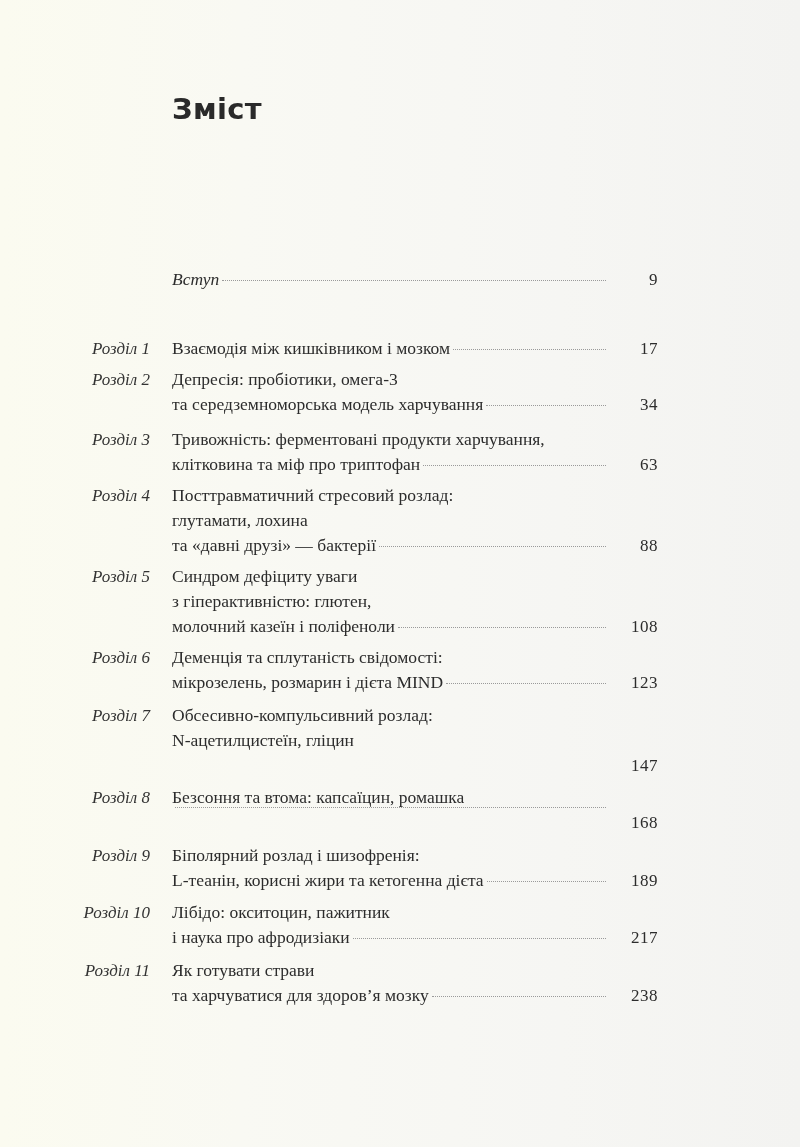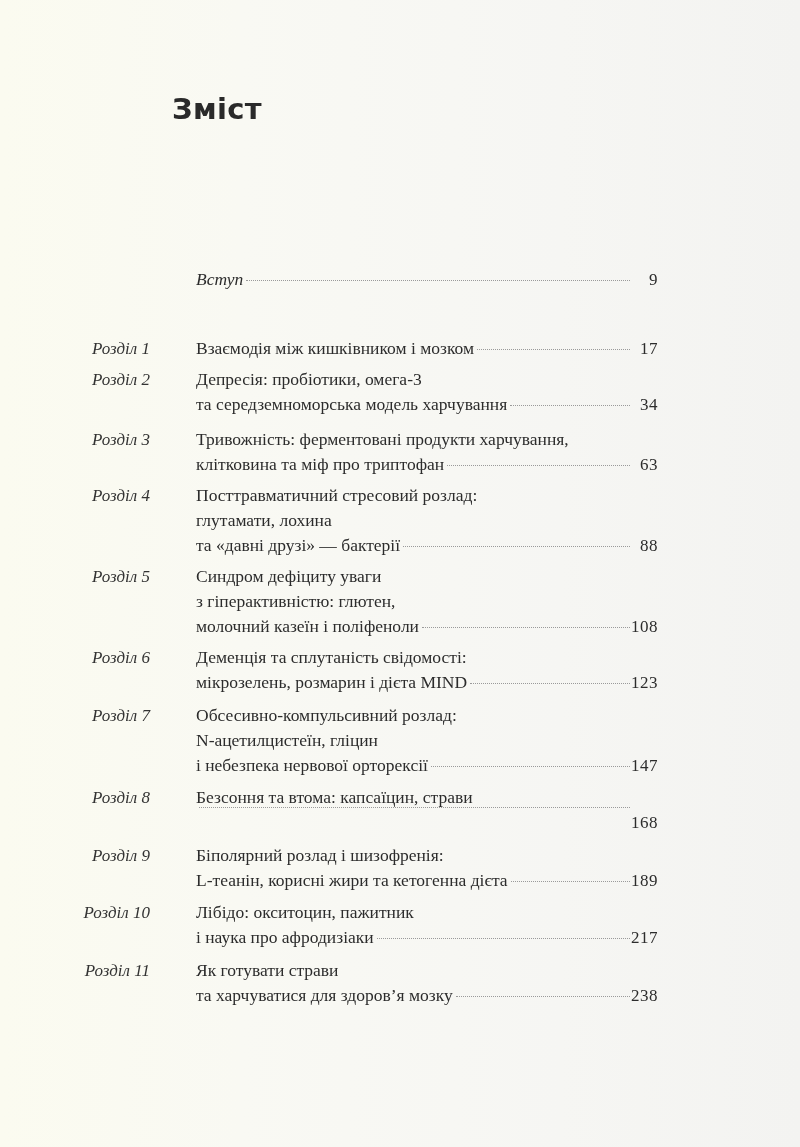--- a/index.html
+++ b/index.html
@@ -48,21 +48,20 @@
       font-style: italic;
       font-size: 17px;
       color: #333;
       white-space: nowrap;
       line-height: 25px;
     }
     .lines {
       position: absolute;
       left: 172px;
       width: 434px;
-      margin-left: 24px;
     }
     .line {
       font-family: "Liberation Serif", serif;
       font-size: 17.5px;
       line-height: 25px;
       color: #2c2c2c;
       white-space: nowrap;
       height: 25px;
     }
     .line.last {
@@ -182,32 +181,28 @@
         </div>
       </div>
       <span class="page-num" style="top:25px;">123</span>
     </div>
 
     <div class="entry" style="top:703px;">
       <span class="label">Розділ 7</span>
       <div class="lines">
         <div class="line">Обсесивно-компульсивний розлад:</div>
         <div class="line">N-ацетилцистеїн, гліцин</div>
-        <div class="line last">
-          <span class="txt">і небезпека нервової орторексії</span>
-          <span class="leader"></span>
-        </div>
       </div>
       <span class="page-num" style="top:50px;text-align:center;">147</span>
     </div>
 
     <div class="entry" style="top:785px;">
       <span class="label">Розділ 8</span>
       <div class="lines">
-        <div class="line">Безсоння та втома: капсаїцин, страви</div>
+        <div class="line">Безсоння та втома: капсаїцин, ромашка</div>
         <div class="line last">
           <span class="leader"></span>
         </div>
       </div>
       <span class="page-num" style="top:25px;">168</span>
     </div>
 
     <div class="entry" style="top:843px;">
       <span class="label">Розділ 9</span>
       <div class="lines">

